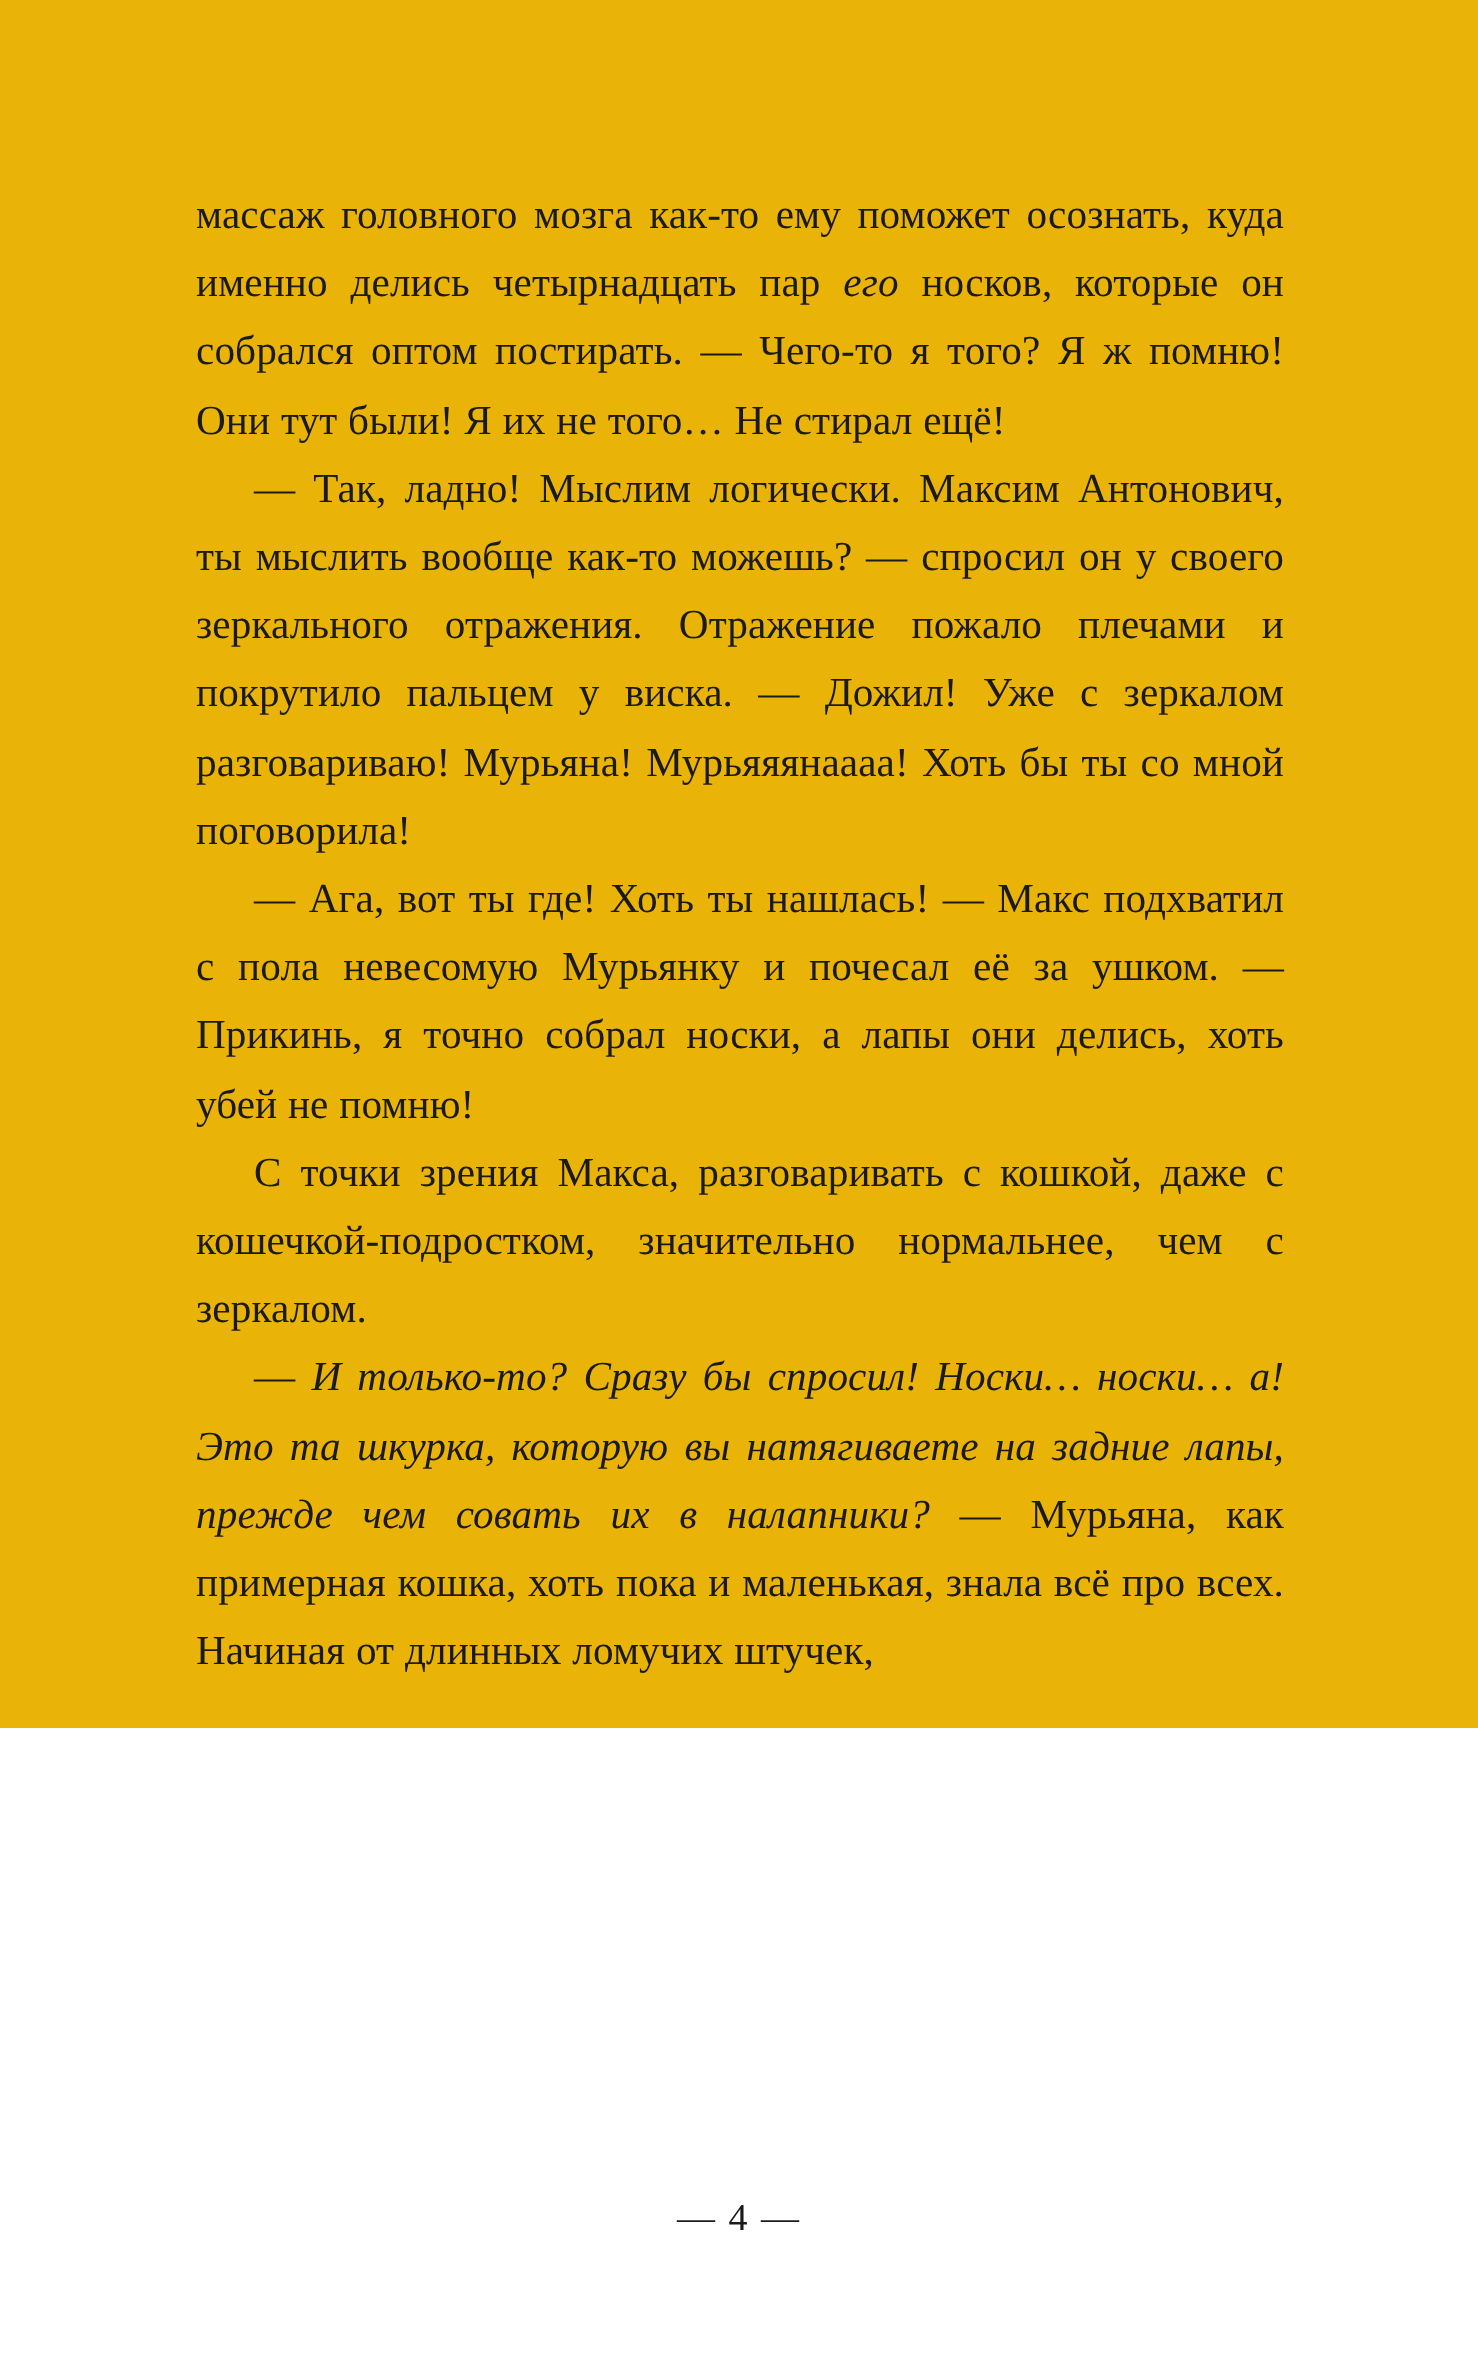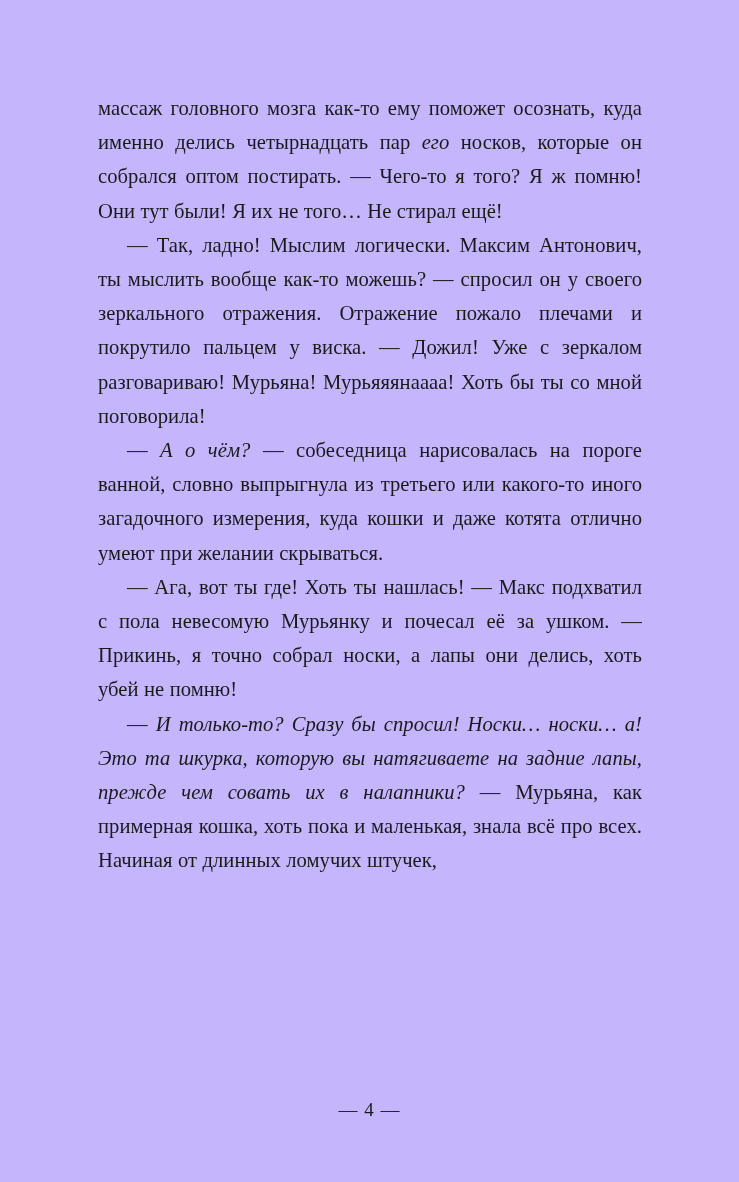--- a/index.html
+++ b/index.html
@@ -10,22 +10,22 @@
   body {
     width: 739px;
     height: 1182px;
     overflow: hidden;
     font-family: "Liberation Serif", "DejaVu Serif", serif;
     color: #1a1a1a;
   }
   .page {
     position: relative;
     width: 739px;
-    height: 1182px;
-    background: #c4b5fd;
+    height: 864px;
+    background: #eab308;
     box-sizing: border-box;
   }
   .text-block {
     position: absolute;
     left: 98px;
     top: 91px;
     width: 544px;
   }
   p.para {
     margin: 0;
@@ -58,20 +58,20 @@
   }
 </style>
 </head>
 <body>
 
 <div class="page">
 
   <div class="text-block">
       <p class="para no-indent"><span>массаж головного мозга как-то ему поможет осознать, куда именно делись четырнадцать пар </span><i>его</i><span> носков, которые он собрался оптом постирать. — Чего-то я того? Я ж помню! Они тут были! Я их не того… Не стирал ещё!</span></p>
       <p class="para"><span>— Так, ладно! Мыслим логически. Максим Антонович, ты мыслить вообще как-то можешь? — спросил он у своего зеркального отражения. Отражение пожало плечами и покрутило пальцем у виска. — Дожил! Уже с зеркалом разговариваю! Мурьяна! Мурьяяянаааа! Хоть бы ты со мной поговорила!</span></p>
-      <p class="para"><span>— </span><i>А о чём?</i><span> — собеседница нарисовалась на пороге ванной, словно выпрыгнула из третьего или какого-то иного загадочного измерения, куда кошки и даже котята отлично умеют при желании скрываться.</span></p>
       <p class="para"><span>— Ага, вот ты где! Хоть ты нашлась! — Макс подхватил с пола невесомую Мурьянку и почесал её за ушком. — Прикинь, я точно собрал носки, а лапы они делись, хоть убей не помню!</span></p>
+      <p class="para"><span>С точки зрения Макса, разговаривать с кошкой, даже с кошечкой-подростком, значительно нормальнее, чем с зеркалом.</span></p>
       <p class="para"><span>— </span><i>И только-то? Сразу бы спросил! Носки… носки… а! Это та шкурка, которую вы натягиваете на задние лапы, прежде чем совать их в налапники?</i><span> — Мурьяна, как примерная кошка, хоть пока и маленькая, знала всё про всех. Начиная от длинных ломучих штучек,</span></p>
     </div>
 
   <div class="footer">— 4 —</div>
 
 </div>
 
 </body></html>

